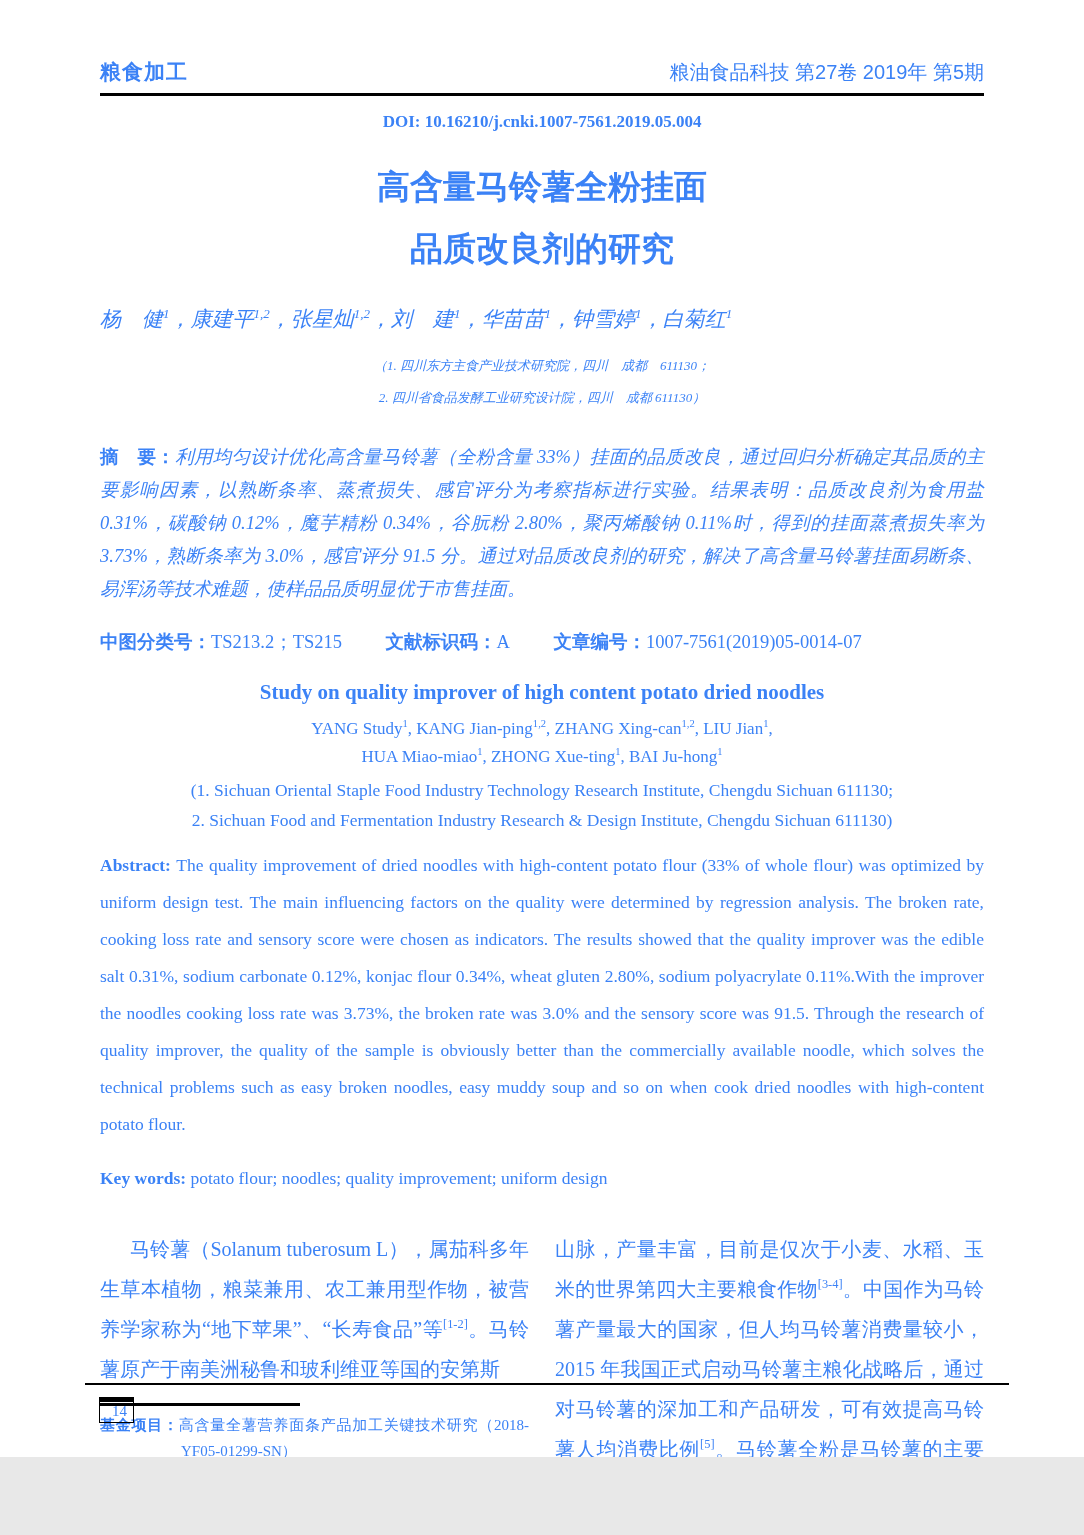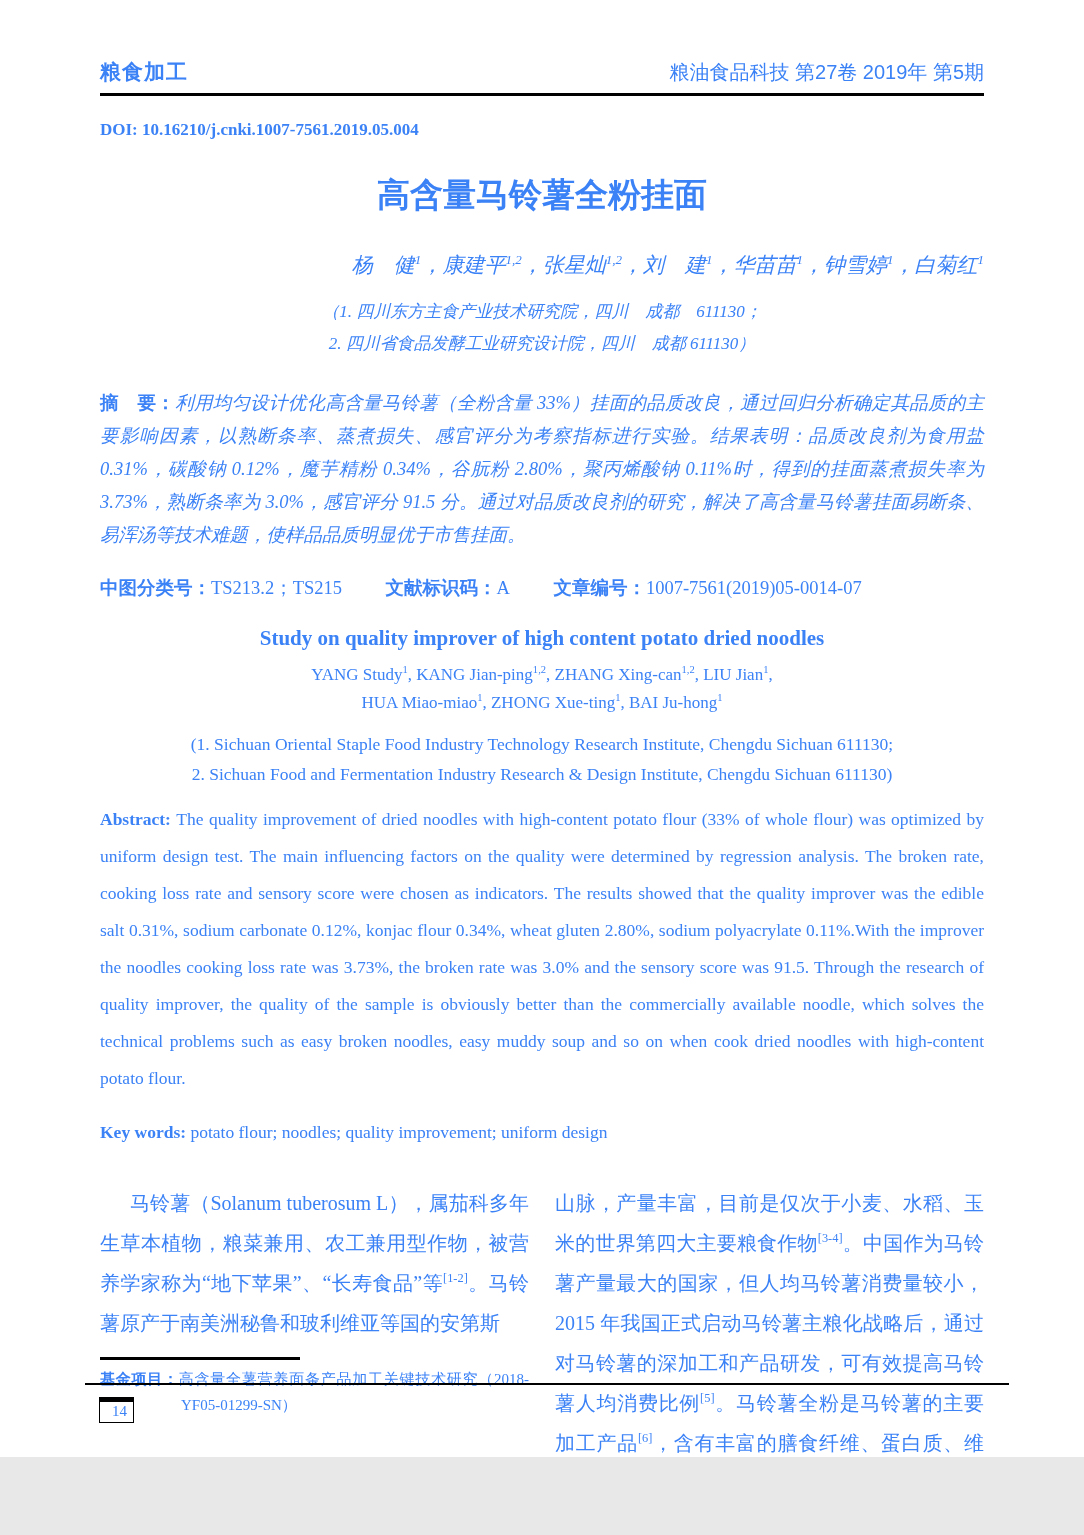--- a/index.html
+++ b/index.html
@@ -19,35 +19,35 @@
   sup{font-size:0.62em;line-height:0;}
 
   
   .journal-header{
     display:flex;justify-content:space-between;align-items:flex-end;
     border-bottom:3px solid #000;padding-bottom:7px;
   }
   .journal-header .section{font-size:21px;letter-spacing:1px;}
   .journal-header .issue{font-size:20px;font-family:"Liberation Sans","DejaVu Sans",sans-serif;}
 
-  .doi-line{margin-top:24px;font-weight:bold;font-size:17px;}
+  .doi-line{margin-top:16px;font-weight:bold;font-size:17px;text-align:center;}
 
   .article-title{margin-top:24px;text-align:center;font-weight:bold;font-size:33px;line-height:62px;}
 
-  .authors-cn{margin-top:24px;text-align:right;font-size:21px;line-height:30px;}
-  .affils-cn{margin-top:16px;text-align:center;font-size:17px;line-height:32px;}
+  .authors-cn{margin-top:24px;text-align:left;font-size:21px;line-height:30px;}
+  .affils-cn{margin-top:16px;text-align:center;font-size:13px;line-height:32px;}
 
   .abstract-cn{margin-top:26px;font-size:18.5px;line-height:33px;text-align:justify;}
   .meta-line{font-size:18.5px;line-height:33px;}
   .cls-group{margin-right:2.1em;}
 
   .en-block{margin-top:20px;text-align:center;}
   .title-en{font-weight:bold;font-size:21px;line-height:26px;}
   .authors-en{margin-top:10px;font-size:17px;line-height:28px;}
-  .affils-en{margin-top:12px;font-size:17.5px;line-height:30px;}
+  .affils-en{margin-top:4px;font-size:17.5px;line-height:30px;}
 
   .abstract-en{margin-top:12px;font-size:17.5px;line-height:37px;text-align:justify;}
   .keywords-en{font-size:17.5px;line-height:37px;}
 
   .body-cols{margin-top:32px;display:flex;gap:26px;}
   .col{width:429px;font-size:20px;line-height:40px;text-align:justify;}
   .col p{margin:0;}
   .col .indent{text-indent:1.5em;}
 
   .footnote{margin-top:14px;}
@@ -70,20 +70,21 @@
 
   <div class="journal-header">
     <span class="section hei">粮食加工</span>
     <span class="issue">粮油食品科技 第27卷 2019年 第5期</span>
   </div>
 
   <div class="doi-line">DOI: 10.16210/j.cnki.1007-7561.2019.05.004</div>
 
   <div class="article-title">
     <div>高含量马铃薯全粉挂面</div>
+    <div>品质改良剂的研究</div>
   </div>
 
   <div class="authors-cn kai"><span>杨　健</span><sup>1</sup><span>，康建平</span><sup>1,2</sup><span>，张星灿</span><sup>1,2</sup><span>，刘　建</span><sup>1</sup><span>，华苗苗</span><sup>1</sup><span>，钟雪婷</span><sup>1</sup><span>，白菊红</span><sup>1</sup></div>
 
   <div class="affils-cn kai">
     <div>（1. 四川东方主食产业技术研究院，四川　成都　611130；</div>
     <div>2. 四川省食品发酵工业研究设计院，四川　成都 611130）</div>
   </div>
 
   <p class="abstract-cn"><span class="hei">摘　要：</span><span class="kai">利用均匀设计优化高含量马铃薯（全粉含量 33%）挂面的品质改良，通过回归分析确定其品质的主要影响因素，以熟断条率、蒸煮损失、感官评分为考察指标进行实验。结果表明：品质改良剂为食用盐 0.31%，碳酸钠 0.12%，魔芋精粉 0.34%，谷朊粉 2.80%，聚丙烯酸钠 0.11%时，得到的挂面蒸煮损失率为 3.73%，熟断条率为 3.0%，感官评分 91.5 分。通过对品质改良剂的研究，解决了高含量马铃薯挂面易断条、易浑汤等技术难题，使样品品质明显优于市售挂面。</span></p>

